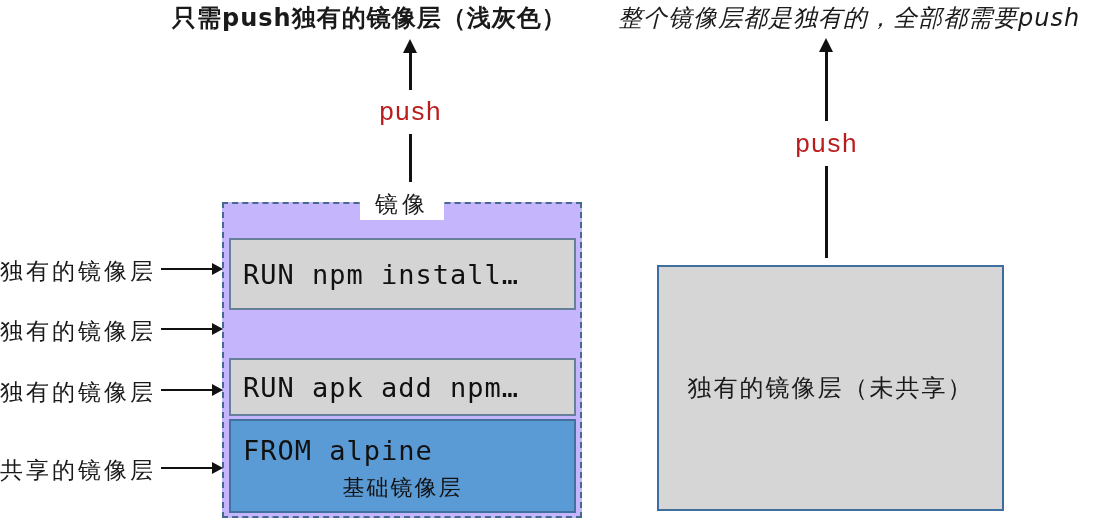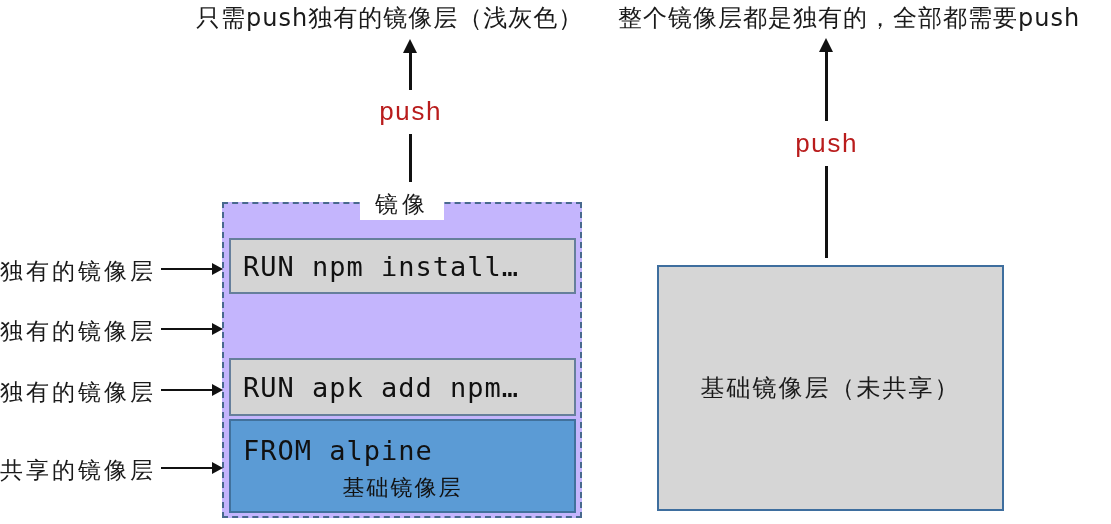--- a/index.html
+++ b/index.html
@@ -16,22 +16,22 @@
 
   
   .caption {
     position: absolute;
     top: 2px;
     font-size: 24px;
     letter-spacing: 1px;
     white-space: nowrap;
     color: #1a1a1a;
   }
-  #caption-left  { left: 196px; }
-  #caption-right { left: 618px; }
+  #caption-left  { left: 172px; font-weight: bold; }
+  #caption-right { left: 618px; font-style: italic; }
 
   
   .vline {
     position: absolute;
     width: 3px;
     background: #111111;
   }
   .vhead {
     position: absolute;
     width: 0; height: 0;
@@ -87,21 +87,21 @@
     align-items: center;
   }
   .layer .code {
     font-family: "DejaVu Sans Mono", monospace;
     font-size: 27px;
     letter-spacing: 1px;
     color: #111111;
     padding-left: 12px;
     white-space: nowrap;
   }
-  #layer-1 { top: 34px;  height: 56px; }
+  #layer-1 { top: 34px;  height: 72px; }
   #layer-2 { top: 93px;  height: 58px; }
   #layer-3 { top: 154px; height: 58px; }
   #layer-4 {
     top: 215px; height: 94px;
     background: #5B9BD5;
     border-color: #41719C;
     flex-direction: column;
     align-items: stretch;
     justify-content: flex-start;
     padding-top: 14px;
@@ -209,16 +209,16 @@
   <div id="side-label-2" class="side-label">独有的镜像层</div>
   <div id="side-label-3" class="side-label">独有的镜像层</div>
   <div id="side-label-4" class="side-label">共享的镜像层</div>
 
   <div id="harrow-1" class="harrow"></div>
   <div id="harrow-2" class="harrow"></div>
   <div id="harrow-3" class="harrow"></div>
   <div id="harrow-4" class="harrow"></div>
 
   <div id="merged-box">
-    <span class="label">基础镜像层（未共享）</span>
+    <span class="label">独有的镜像层（未共享）</span>
   </div>
 
 </div>
 
 </body></html>

